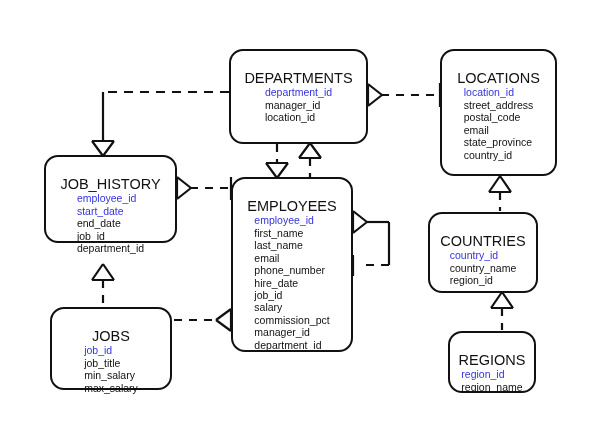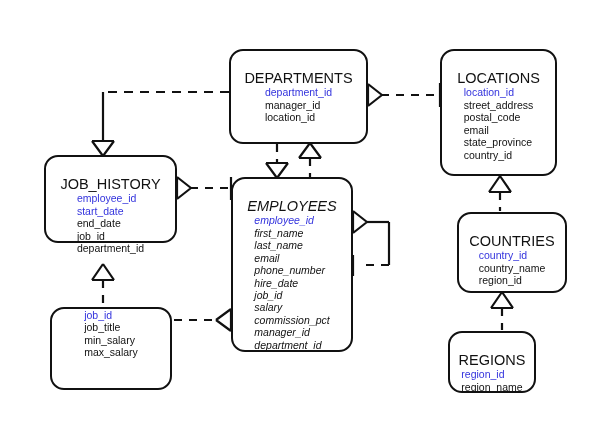--- a/index.html
+++ b/index.html
@@ -144,29 +144,30 @@
         <div class="attr-wrap"><ul class="attr-list"><li class="attr pk">department_id</li><li class="attr">manager_id</li><li class="attr">location_id</li></ul></div>
       </div>
       <div class="entity" style="left: 440px; top: 49px; width: 117px; height: 127px;">
         <div class="entity-title">LOCATIONS</div>
         <div class="attr-wrap"><ul class="attr-list"><li class="attr pk">location_id</li><li class="attr">street_address</li><li class="attr">postal_code</li><li class="attr">email</li><li class="attr">state_province</li><li class="attr">country_id</li></ul></div>
       </div>
       <div class="entity" style="left: 44px; top: 155px; width: 133px; height: 88px;">
         <div class="entity-title">JOB_HISTORY</div>
         <div class="attr-wrap"><ul class="attr-list"><li class="attr pk">employee_id</li><li class="attr pk">start_date</li><li class="attr">end_date</li><li class="attr">job_id</li><li class="attr">department_id</li></ul></div>
       </div>
-      <div class="entity" style="left: 231px; top: 177px; width: 122px; height: 175px; font-style: italic;">
+      <div class="entity" style="left: 231px; top: 177px; width: 122px; height: 175px;">
         <div class="entity-title">EMPLOYEES</div>
         <div class="attr-wrap"><ul class="attr-list"><li class="attr pk">employee_id</li><li class="attr">first_name</li><li class="attr">last_name</li><li class="attr">email</li><li class="attr">phone_number</li><li class="attr">hire_date</li><li class="attr">job_id</li><li class="attr">salary</li><li class="attr">commission_pct</li><li class="attr">manager_id</li><li class="attr">department_id</li></ul></div>
       </div>
-      <div class="entity" style="left: 457px; top: 212px; width: 110px; height: 81px;">
+      <div class="entity" style="left: 428px; top: 212px; width: 110px; height: 81px;">
         <div class="entity-title">COUNTRIES</div>
         <div class="attr-wrap"><ul class="attr-list"><li class="attr pk">country_id</li><li class="attr">country_name</li><li class="attr">region_id</li></ul></div>
       </div>
       <div class="entity" style="left: 50px; top: 307px; width: 122px; height: 83px;">
+        <div class="entity-title">JOBS</div>
         <div class="attr-wrap"><ul class="attr-list"><li class="attr pk">job_id</li><li class="attr">job_title</li><li class="attr">min_salary</li><li class="attr">max_salary</li></ul></div>
       </div>
       <div class="entity" style="left: 448px; top: 331px; width: 88px; height: 62px;">
         <div class="entity-title">REGIONS</div>
         <div class="attr-wrap"><ul class="attr-list"><li class="attr pk">region_id</li><li class="attr">region_name</li></ul></div>
       </div>
     </div>
 
 </div>
 

